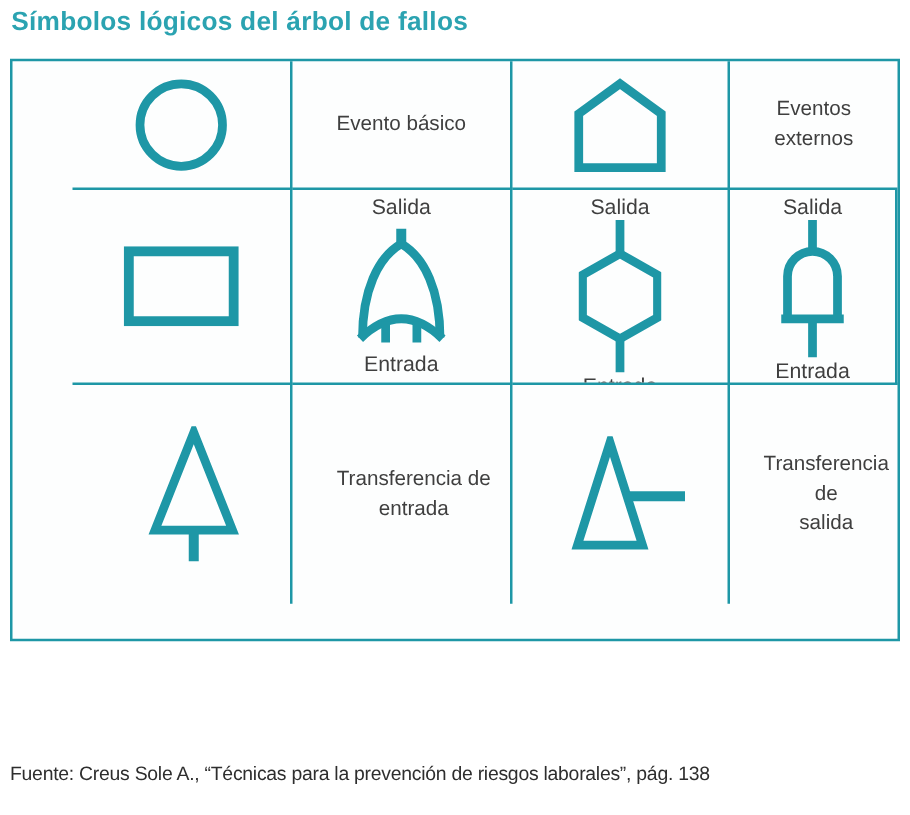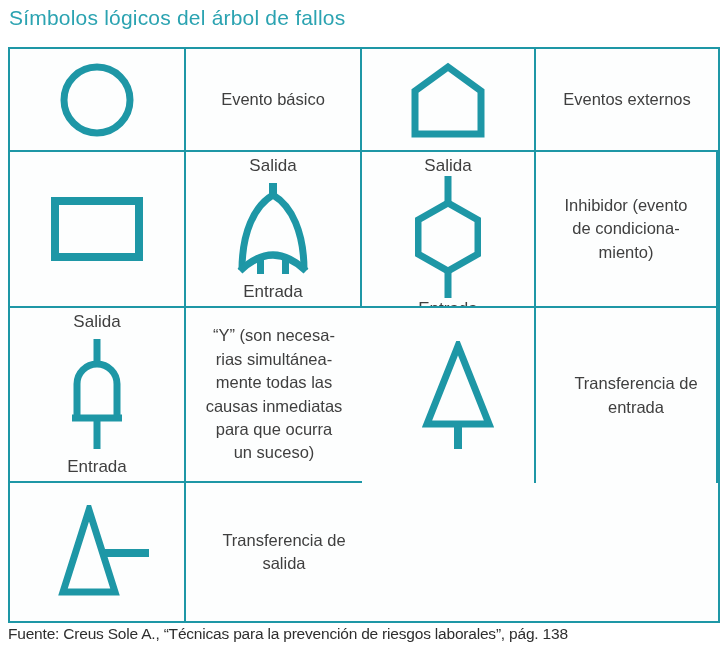--- a/index.html
+++ b/index.html
@@ -13,35 +13,36 @@
     width: 728px;
     height: 652px;
     background: #ffffff;
     overflow: hidden;
   }
   .page-title {
     position: absolute;
     left: 9px;
     top: 6px;
     font-size: 21px;
-    font-weight: 400;
+    font-weight: 700;
     letter-spacing: 0.2px;
     color: #2ba3b1;
   }
   .symbol-table {
     position: absolute;
     left: 8px;
     top: 47px;
     width: 712px;
-    height: 576px;
+    height: 466px;
     border: 2px solid #1e97a6;
     background: #fdfefe;
     display: grid;
     grid-template-columns: 176px 176px 174px 1fr;
     grid-template-rows: 103px 156px 175px 1fr;
+    padding-left: 48px;
   }
   .cell {
     border-right: 2px solid #1e97a6;
     border-bottom: 2px solid #1e97a6;
     display: flex;
     align-items: center;
     justify-content: center;
     text-align: center;
     overflow: hidden;
   }
@@ -72,21 +73,21 @@
   .sym-stack svg { flex: 0 0 auto; }
   svg .stroke {
     fill: none;
     stroke: #1e97a6;
     stroke-linecap: butt;
     stroke-linejoin: miter;
   }
   .footer-note {
     position: absolute;
     left: 8px;
-    top: 625px;
+    top: 611px;
     width: 712px;
     font-size: 15.5px;
     color: #2e2e2e;
     letter-spacing: -0.2px;
   }
 </style>
 </head>
 <body>
 
 <div class="page">
@@ -131,41 +132,32 @@
       <div class="sym-stack">
         <span class="io-label">Salida</span>
         <svg width="66" height="122" viewBox="0 0 66 122">
           <path class="stroke" d="M33,0 L33,29" stroke-width="7"></path>
           <path class="stroke" d="M33,27 L63,44 L63,78 L33,95 L3,78 L3,44 Z" stroke-width="7"></path>
           <path class="stroke" d="M33,93 L33,122" stroke-width="7"></path>
         </svg>
         <span class="io-label">Entrada</span>
       </div>
     </div>
-    <div class="cell text-cell multiline">Inhibidor (evento
-de condiciona-
-miento)</div>
     <div class="cell">
       <div class="sym-stack">
         <span class="io-label">Salida</span>
         <svg width="56" height="110" viewBox="0 0 56 110">
           <path class="stroke" d="M28,0 L28,26" stroke-width="7"></path>
           <path class="stroke" d="M8,80 L8,45 A20,20 0 0 1 48,45 L48,80" stroke-width="7"></path>
           <path class="stroke" d="M3,79 L53,79" stroke-width="7"></path>
           <path class="stroke" d="M28,82 L28,110" stroke-width="7"></path>
         </svg>
         <span class="io-label">Entrada</span>
       </div>
     </div>
-    <div class="cell text-cell multiline last-col">“Y” (son necesa-
-rias simultánea-
-mente todas las
-causas inmediatas
-para que ocurra
-un suceso)</div>
 
     <div class="cell last-row">
       <svg width="76" height="110" viewBox="0 0 76 110">
         <path class="stroke" d="M38,5 L7,83 L69,83 Z" stroke-width="7"></path>
         <path class="stroke" d="M38,83 L38,108" stroke-width="8"></path>
       </svg>
     </div>
     <div class="cell text-cell multiline last-row">Transferencia de
 entrada</div>
     <div class="cell last-row">

